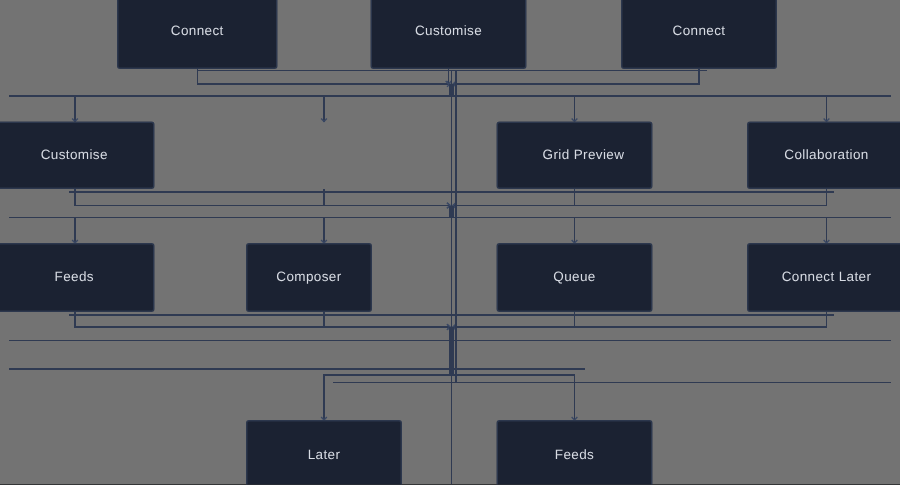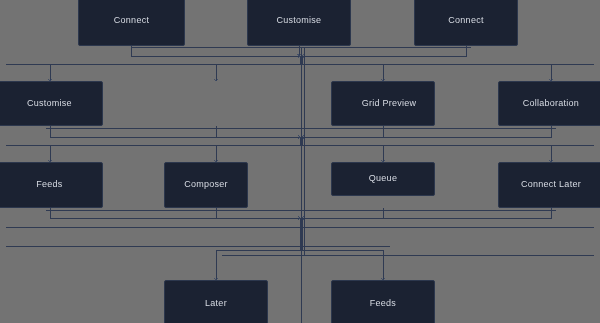--- a/index.html
+++ b/index.html
@@ -117,21 +117,21 @@
   <div class="node" style="left: 498px; top: 81px; width: 106px; height: 45px;">
     <span class="node-label">Collaboration</span>
   </div>
 
   <div class="node" style="left: -4px; top: 162px; width: 107px; height: 46px;">
     <span class="node-label">Feeds</span>
   </div>
   <div class="node" style="left: 164px; top: 162px; width: 84px; height: 46px;">
     <span class="node-label">Composer</span>
   </div>
-  <div class="node" style="left: 331px; top: 162px; width: 104px; height: 34px;">
+  <div class="node" style="left: 331px; top: 162px; width: 104px; height: 46px;">
     <span class="node-label">Queue</span>
   </div>
   <div class="node" style="left: 498px; top: 162px; width: 106px; height: 46px;">
     <span class="node-label">Connect Later</span>
   </div>
 
   <div class="node" style="left: 164px; top: 280px; width: 104px; height: 47px;">
     <span class="node-label">Later</span>
   </div>
   <div class="node" style="left: 331px; top: 280px; width: 104px; height: 47px;">

